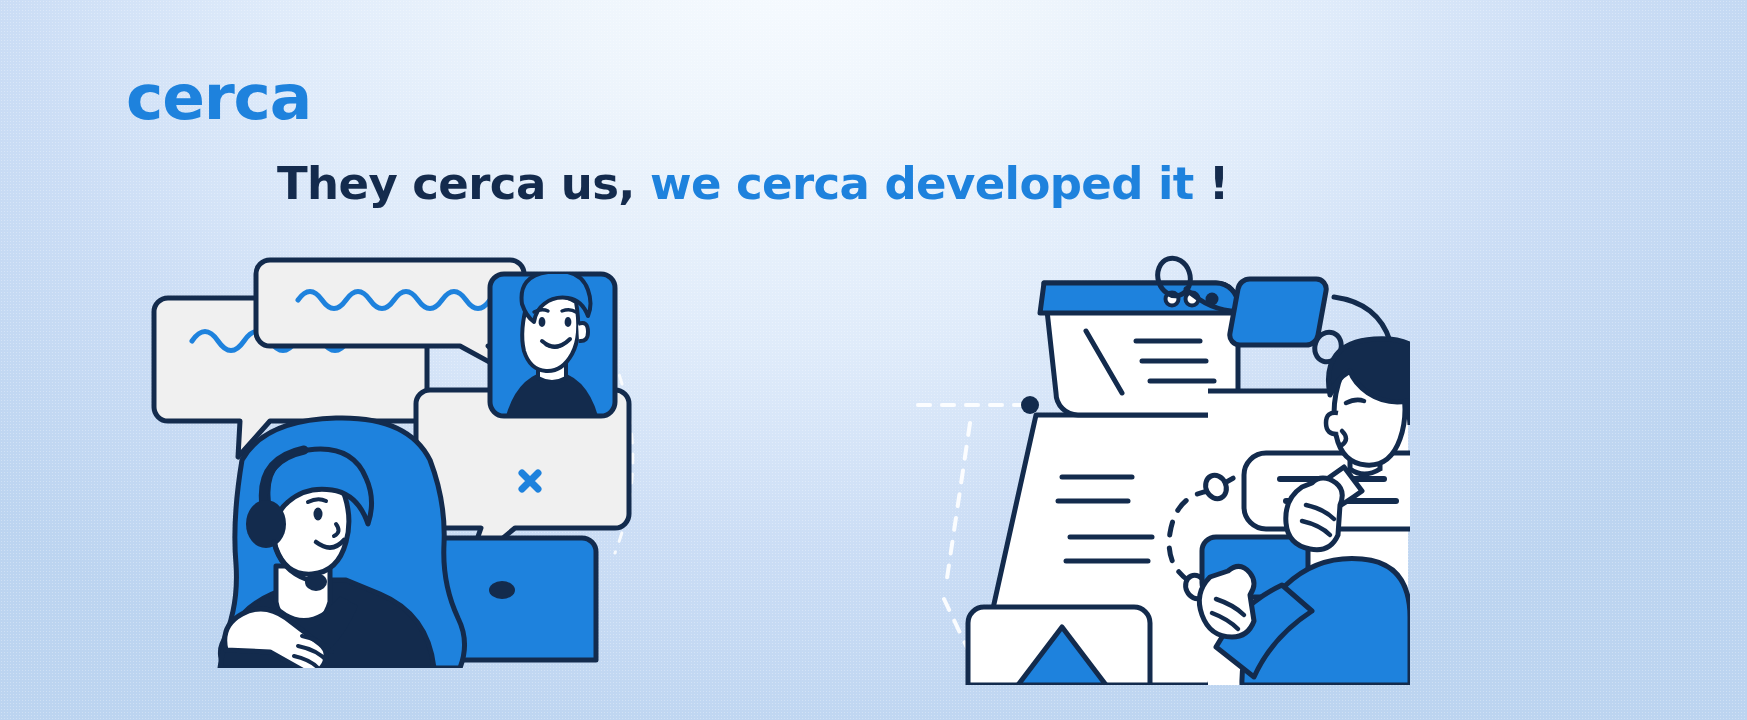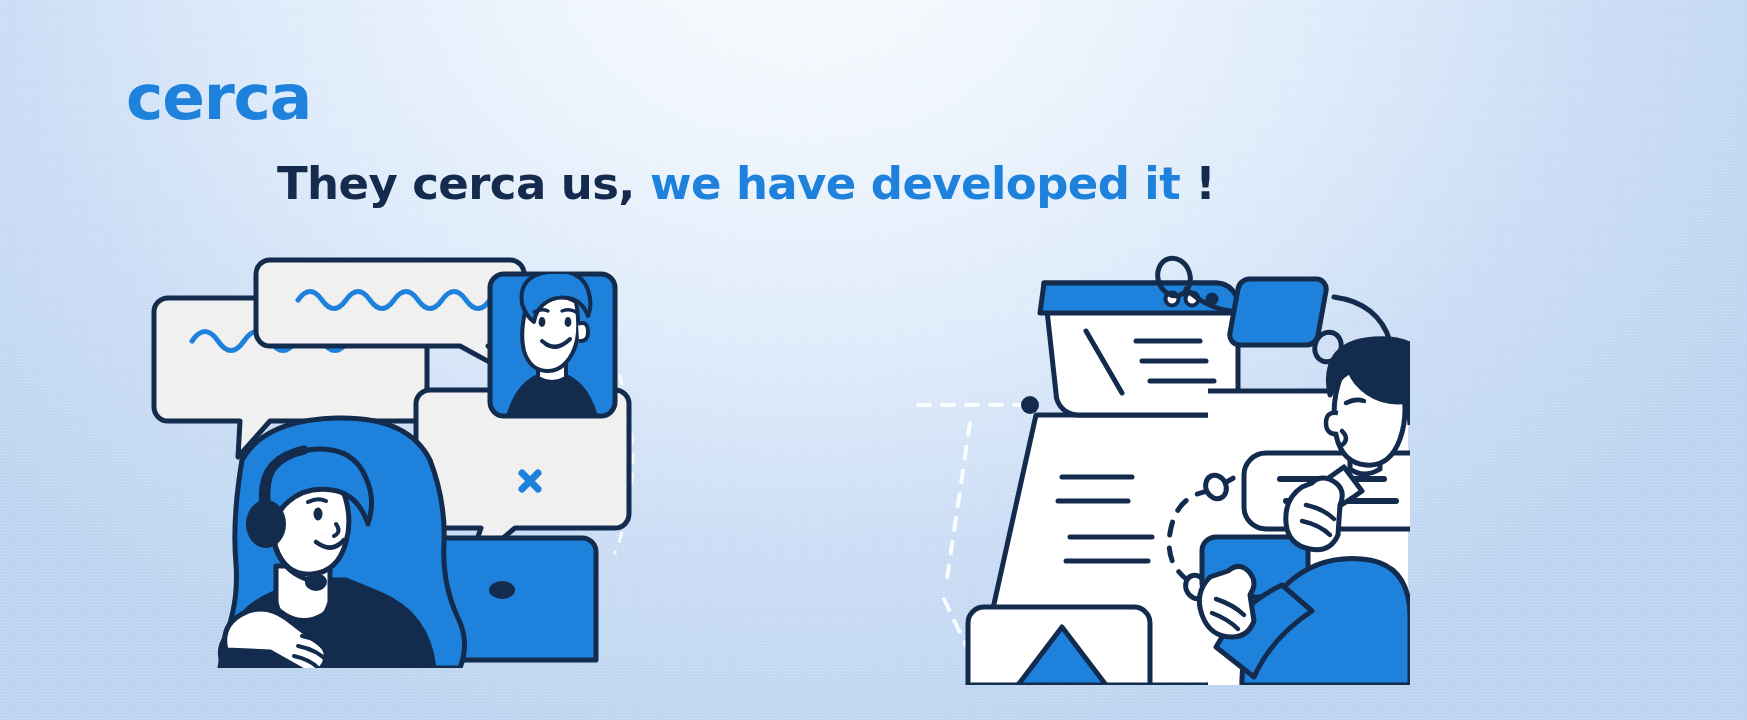--- a/index.html
+++ b/index.html
@@ -254,15 +254,15 @@
         <path d="M428 158 q-12 -2 -12 10 q0 12 12 11" fill="#FFFFFF" stroke="#132B4D" stroke-width="4.5"></path>
 
         <path d="M436 148 q10 -5 18 -2" fill="none" stroke="#132B4D" stroke-width="4.5" stroke-linecap="round"></path>
         <path d="M432 176 q8 8 0 14" fill="none" stroke="#132B4D" stroke-width="4.5" stroke-linecap="round"></path>
       </g>
     </g>
   </svg>
 
   <div id="logo">cerca</div>
 
-  <div id="headline"><span class="hl-dark">They cerca us,</span><span> </span><span class="hl-blue">we have developed it</span><span> </span><span class="hl-bang">!</span></div>
+  <div id="headline"><span class="hl-dark">They cerca us,</span><span> </span><span class="hl-blue">we cerca developed it</span><span> </span><span class="hl-bang">!</span></div>
 
 </div>
 
 </body></html>

